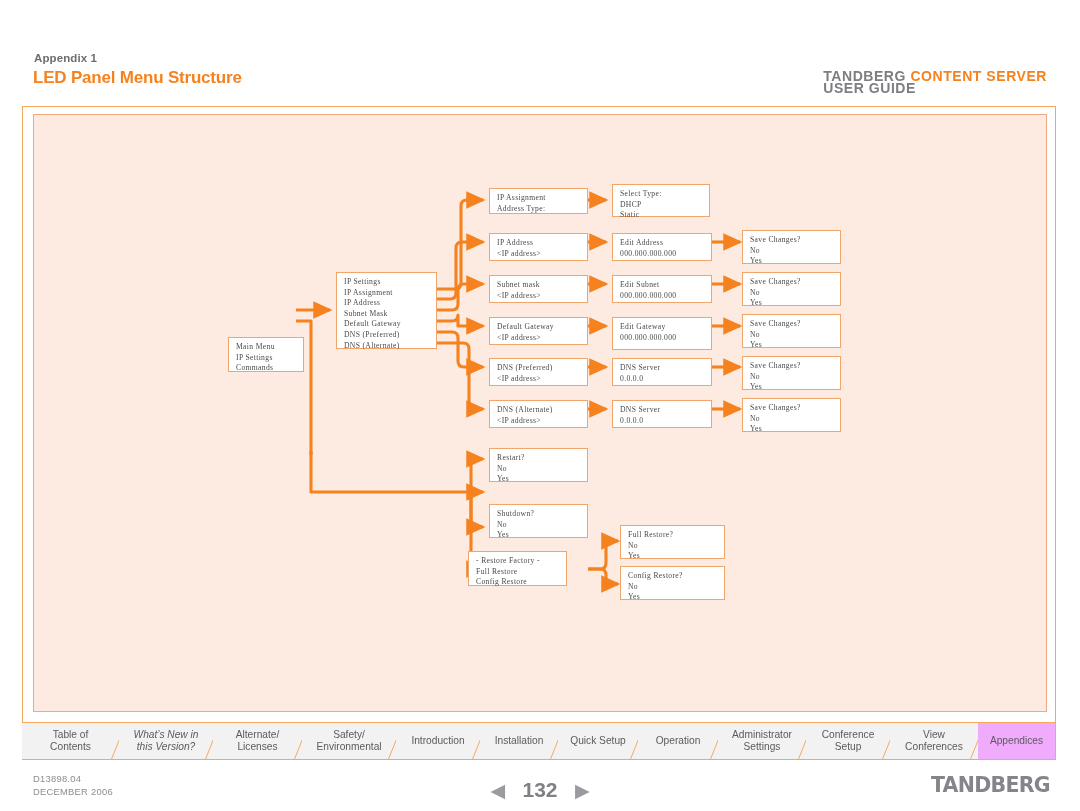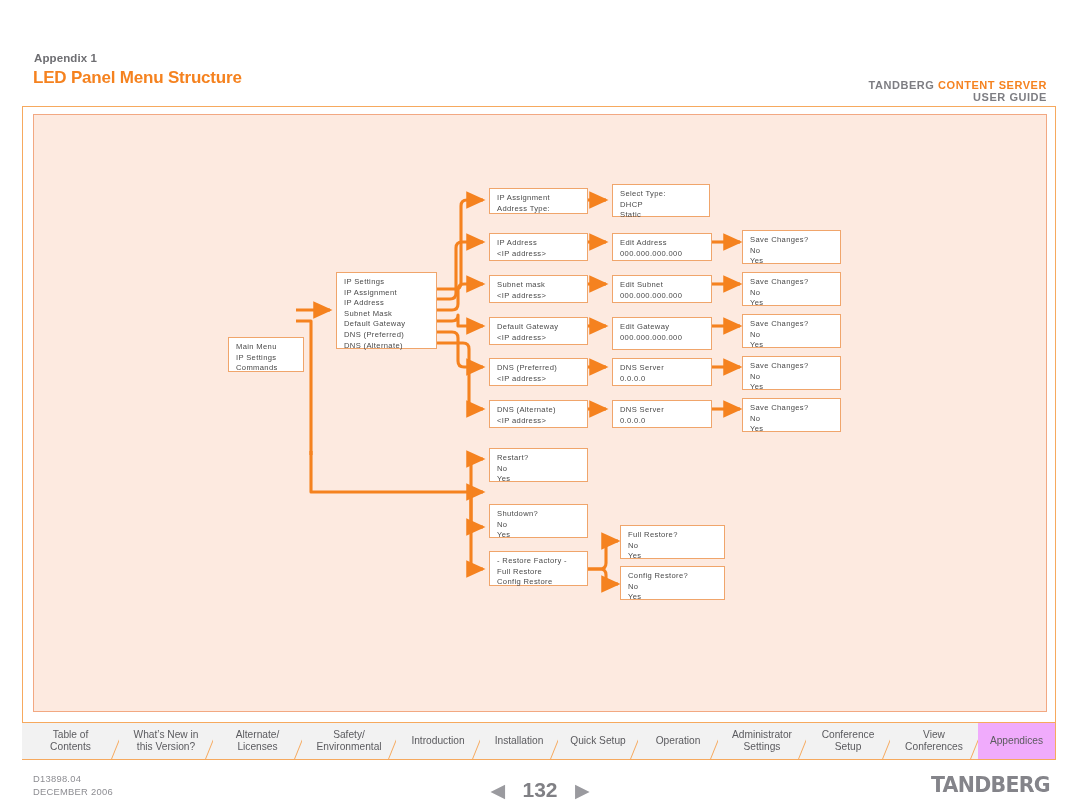--- a/index.html
+++ b/index.html
@@ -34,23 +34,23 @@
     position: absolute;
     left: 33px; top: 68px;
     font-size: 17px;
     font-weight: bold;
     color: #F5821F;
     letter-spacing: -.2px;
     text-align: center;
   }
   #brandline {
     position: absolute;
-    right: 33px; top: 80px;
-    text-align: right;
-    font-size: 11px;
+    right: 33px; top: 71px;
+    text-align: left;
+    font-size: 14px;
     font-weight: bold;
     letter-spacing: .55px;
     line-height: 11.5px;
     color: #7d7d82;
   }
   #brandline .accent { color: #F5821F; }
 
   
   #outer-frame {
     position: absolute;
@@ -76,21 +76,21 @@
     left: 0; top: 0;
     width: 1080px; height: 811px;
     pointer-events: none;
   }
 
   .node {
     position: absolute;
     background: #ffffff;
     border: 1px solid #F0A56B;
     box-sizing: border-box;
-    font-family: Liberation Sans, sans-serif;
+    font-family: Liberation Serif, serif;
     font-size: 7.6px;
     line-height: 10.6px;
     color: #4a4a4a;
     letter-spacing: .35px;
     padding: 4px 0 16px 7px;
     white-space: pre;
     z-index: 5;
   }
 
   
@@ -290,41 +290,41 @@
 <div class="node" style="left:742px; top:398px; width:99px; height:34px;">Save Changes?
 No
 Yes</div>
 
 <div class="node" style="left:489px; top:448px; width:99px; height:34px;">Restart?
 No
 Yes</div>
 <div class="node" style="left:489px; top:504px; width:99px; height:34px;">Shutdown?
 No
 Yes</div>
-<div class="node" style="left:489px; top:551px; width:99px; height:35px;">- Restore Factory -
+<div class="node" style="left:468px; top:551px; width:99px; height:35px;">- Restore Factory -
 Full Restore
 Config Restore</div>
 
 <div class="node" style="left:620px; top:525px; width:105px; height:34px;">Full Restore?
 No
 Yes</div>
 <div class="node" style="left:620px; top:566px; width:105px; height:34px;">Config Restore?
 No
 Yes</div>
 
 <div id="tabs">
   <div class="tab" style="left:0px; width:97px;">
     <span class="lbl">
       <span>Table of</span><br>
       <span>Contents</span>
     </span>
   </div>
   <div class="slash" style="left:104px;"></div>
 
-  <div class="tab" style="left:97px; width:94px;">
+  <div class="tab" style="left:97px; width:94px;font-style:italic;">
     <span class="lbl">
       <span>What’s New in</span><br>
       <span>this Version?</span>
     </span>
   </div>
   <div class="slash" style="left:198px;"></div>
 
   <div class="tab" style="left:191px; width:89px;">
     <span class="lbl">
       <span>Alternate/</span><br>

